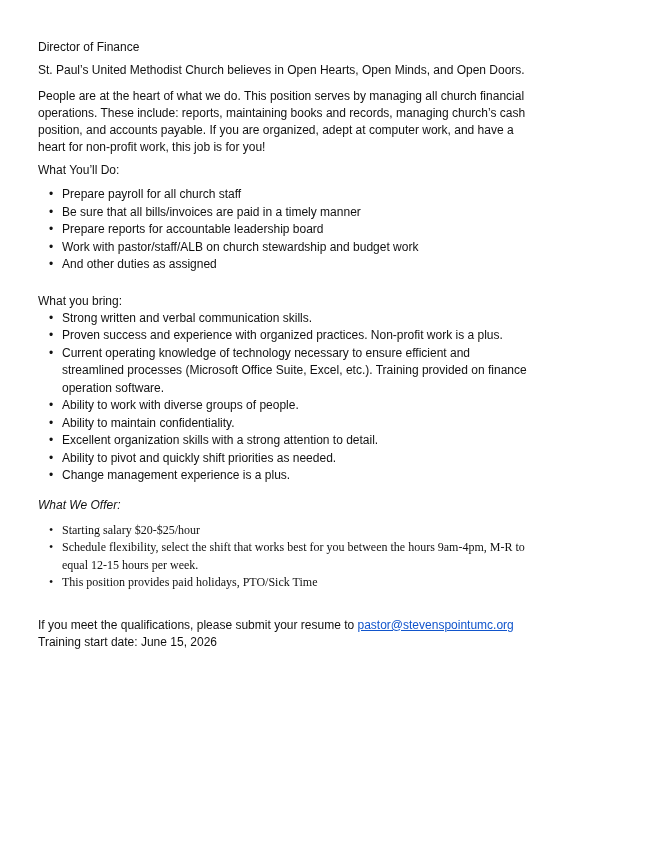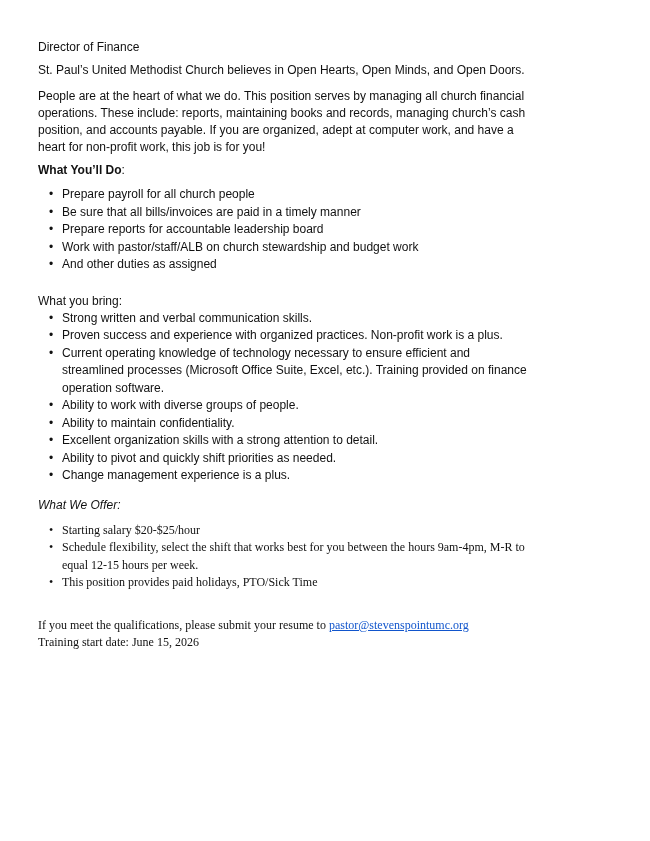--- a/index.html
+++ b/index.html
@@ -20,21 +20,21 @@
     line-height: 17px;
     overflow: hidden;
   }
   p {
     margin: 0 0 6px 0;
   }
   .para-title { margin-bottom: 6px; }
   .para-intro1 { margin-bottom: 9px; }
   .para-intro2 { margin-bottom: 6px; }
   .sec-heading { margin: 0; }
-  .sec-heading .strong { font-weight: bold; }
+  .sec-heading .strong { font-weight: normal; }
   .mt-19 { margin-top: 19px; }
   .mt-12 { margin-top: 12px; font-style: italic; }
   ul.bullets {
     list-style: none;
     margin: 0;
     padding: 0 0 0 24px;
   }
   ul.bullets.gap-top { margin-top: 7px; }
   ul.bullets.gap-top-lg { margin-top: 8px; font-family: Liberation Serif, serif; }
   ul.bullets li {
@@ -43,21 +43,20 @@
     margin: 0;
   }
   ul.bullets li::before {
     content: "\2022";
     position: absolute;
     left: -13px;
     top: 0;
   }
   .footer-block {
     margin-top: 25px;
-    font-family: Liberation Serif, serif;
   }
   .footer-line { margin: 0; }
   a.email-link {
     color: #1155cc;
     text-decoration: underline;
     cursor: pointer;
   }
 </style>
 </head>
 <body>
@@ -66,21 +65,21 @@
 
   <p class="para-title">Director of Finance</p>
 
   <p class="para-intro1">St. Paul’s United Methodist Church believes in Open Hearts, Open Minds, and Open Doors.</p>
 
   <p class="para-intro2">People are at the heart of what we do. This position serves by managing all church financial operations. These include: reports, maintaining books and records, managing church’s cash position, and accounts payable. If you are organized, adept at computer work, and have a heart for non-profit work, this job is for you!</p>
 
   <section>
     <p class="sec-heading"><span class="strong">What You’ll Do</span><span>:</span></p>
     <ul class="bullets gap-top">
-        <li>Prepare payroll for all church people</li>
+        <li>Prepare payroll for all church staff</li>
         <li>Be sure that all bills/invoices are paid in a timely manner</li>
         <li>Prepare reports for accountable leadership board</li>
         <li>Work with pastor/staff/ALB on church stewardship and budget work</li>
         <li>And other duties as assigned</li>
       </ul>
   </section>
 
   <section>
     <p class="sec-heading mt-19">What you bring:</p>
     <ul class="bullets">

